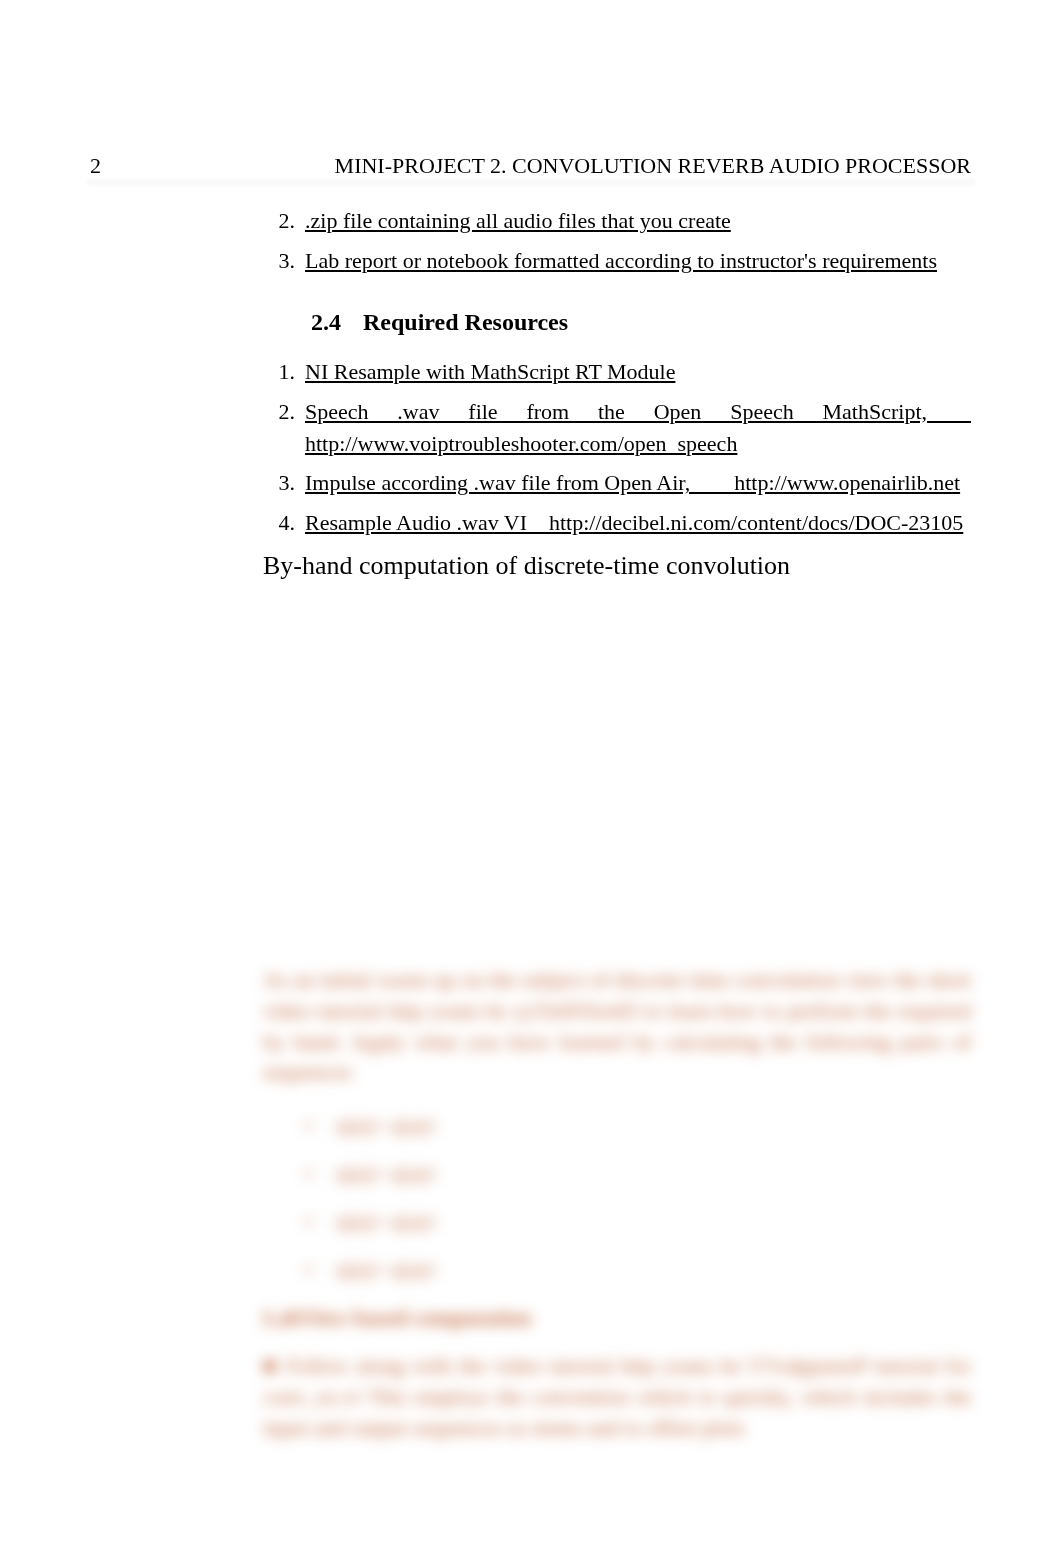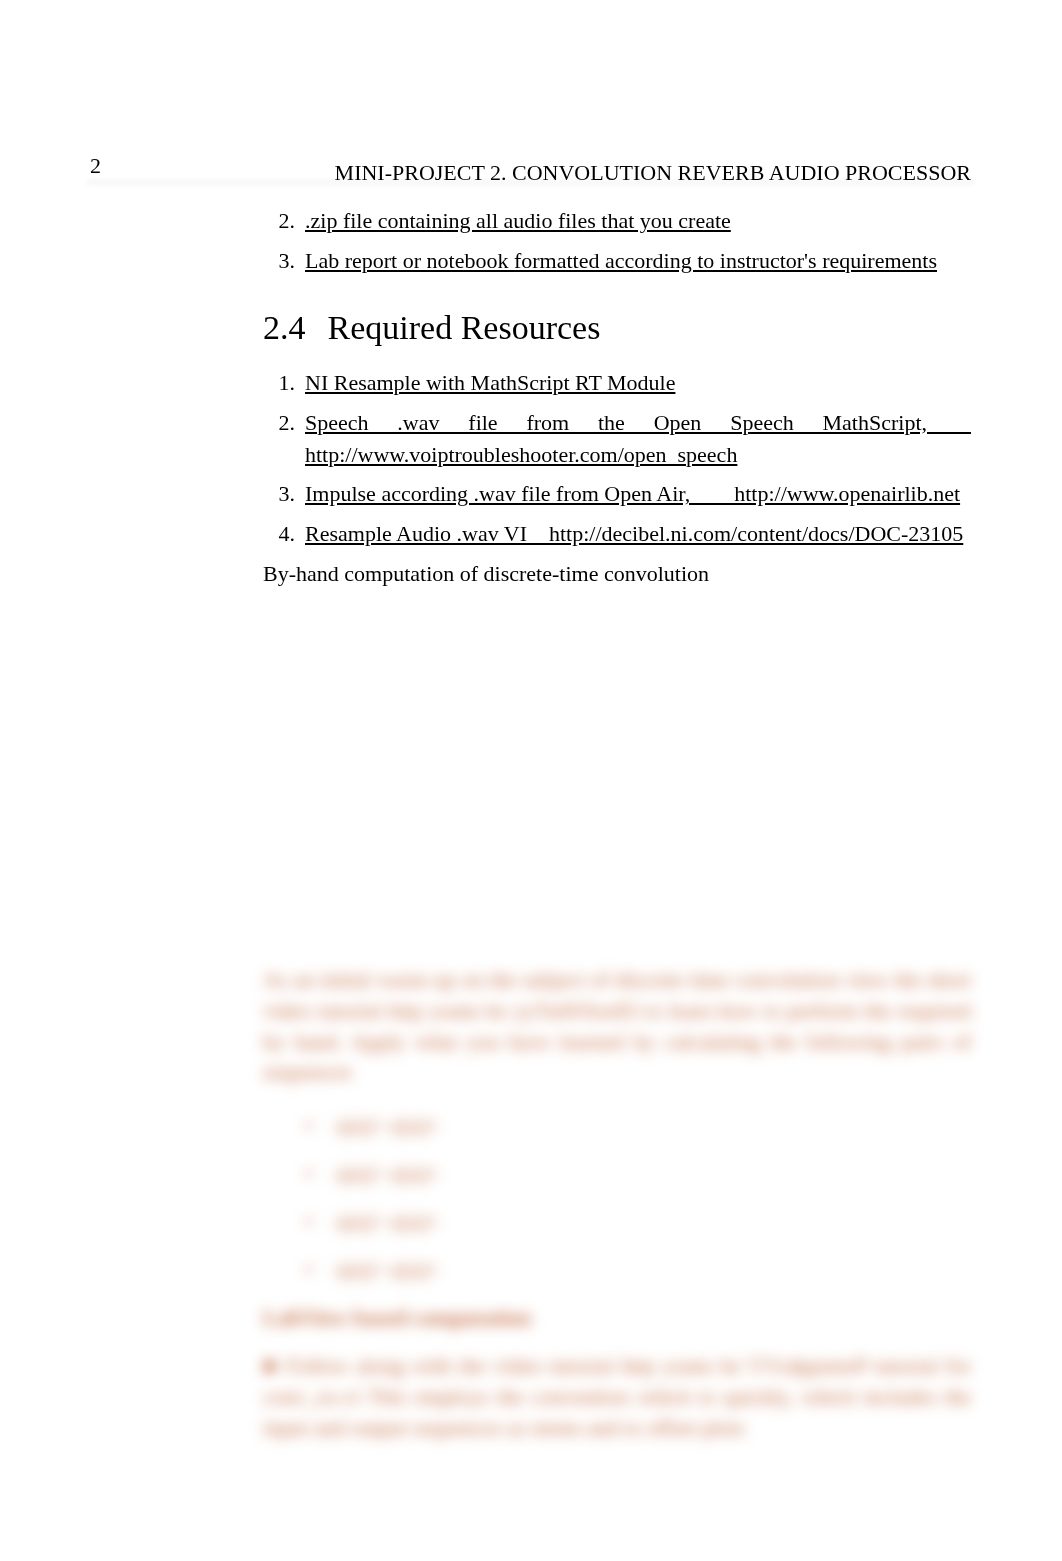--- a/index.html
+++ b/index.html
@@ -20,21 +20,21 @@
     .page-number {
       position: absolute;
       left: 90px;
       top: 153px;
       font-size: 22px;
     }
     
     .running-header {
       position: absolute;
       right: 91px;
-      top: 160px;
+      top: 153px;
       font-size: 22px;
       text-align: right;
     }
     
     .header-underline {
       position: absolute;
       left: 87px;
       right: 87px;
       top: 180px;
       height: 7px;
@@ -63,32 +63,33 @@
       flex-shrink: 0;
     }
     
     .list-text {
       flex: 1;
       text-align: justify;
       text-decoration: underline;
     }
     
     .section-heading {
-      font-size: 34px;
+      font-size: 24px;
       margin-top: 32px;
       margin-bottom: 20px;
-      font-weight: normal;
+      font-weight: bold;
+      margin-left: 48px;
     }
     
     .section-heading .sec-num {
       margin-right: 22px;
     }
     
     .body-para {
-      font-size: 22px;
+      font-size: 26px;
       line-height: 1.45;
       margin-bottom: 15px;
     }
     
     .blurred-region {
       position: absolute;
       left: 263px;
       top: 965px;
       width: 708px;
     }

